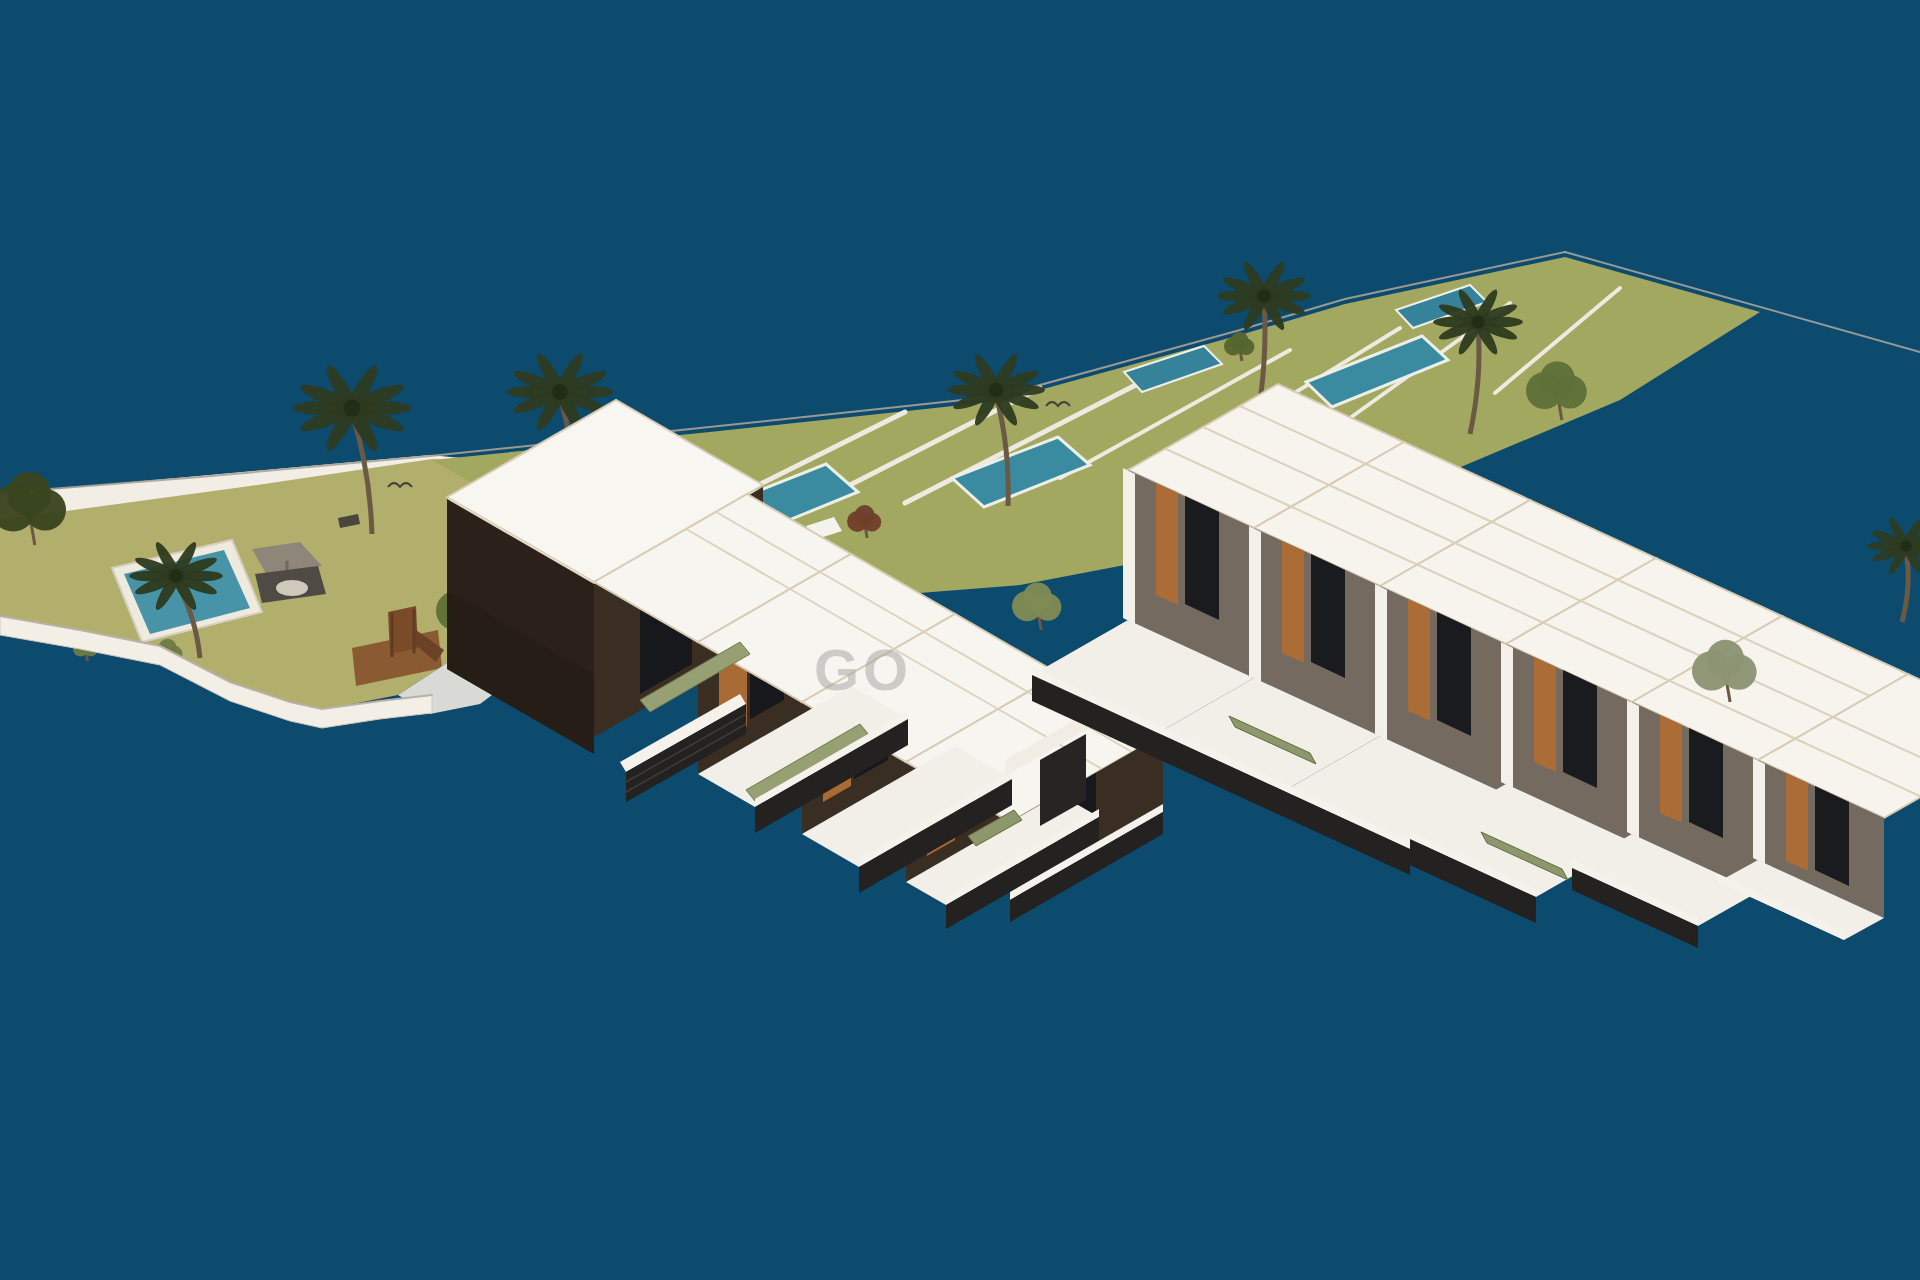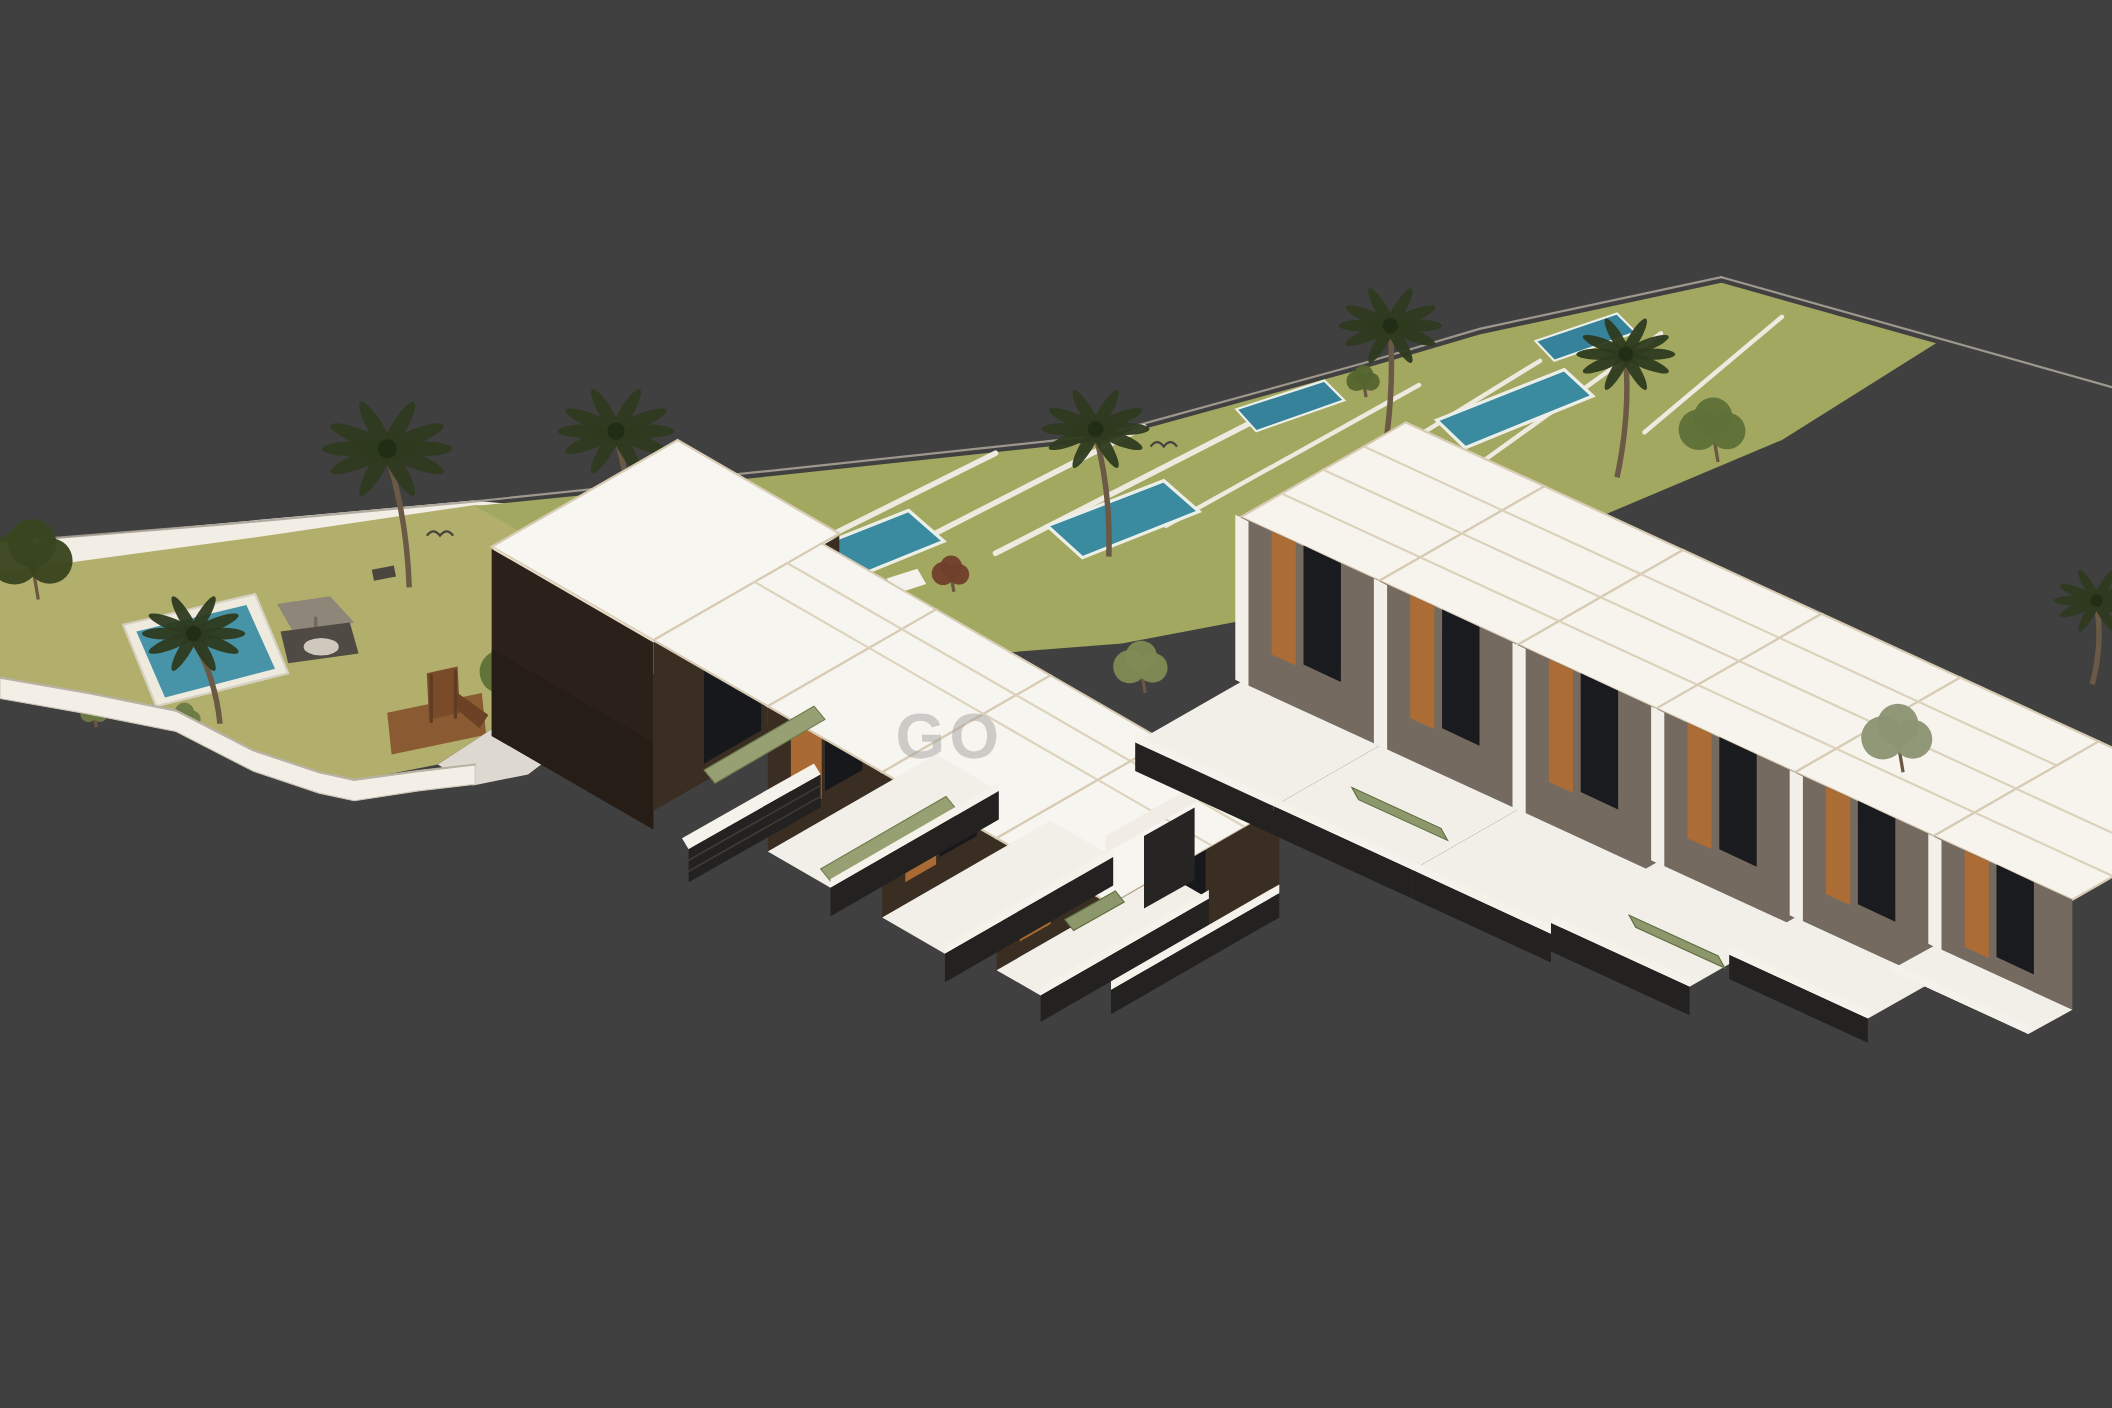--- a/index.html
+++ b/index.html
@@ -1,16 +1,16 @@
 <!DOCTYPE html>
 <html><head>
 <meta charset="utf-8">
 <style>
   html,body{margin:0;padding:0;background:#ffffff;}
-  .stage{position:relative;width:1920px;height:1280px;background:#404040;overflow:hidden;
+  .stage{position:relative;width:1920px;height:1280px;background:#0c4a6e;overflow:hidden;
          font-family:"Liberation Sans",sans-serif;}
   .stage svg{position:absolute;left:0;top:0;width:100%;height:100%;display:block;}
   .watermark{position:absolute;left:814px;top:636px;font-size:58px;font-weight:bold;
              color:#9f9f9d;opacity:0.48;letter-spacing:4px;user-select:none;}
 </style>
 </head>
 <body>
 
 <figure class="stage" style="margin:0">
   <svg id="scene" viewBox="0 0 1920 1280" xmlns="http://www.w3.org/2000/svg" aria-hidden="true">

